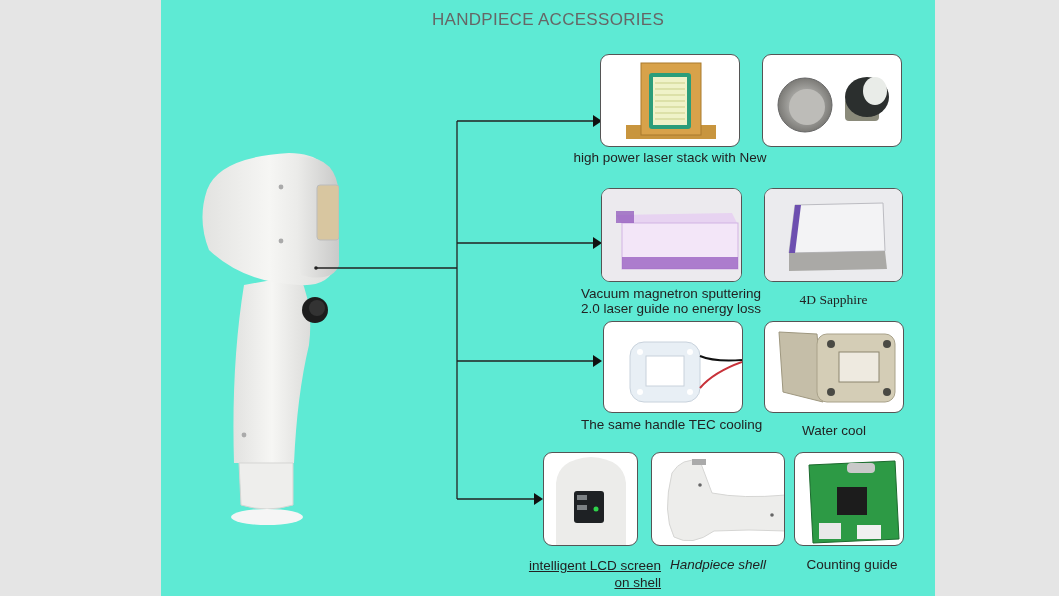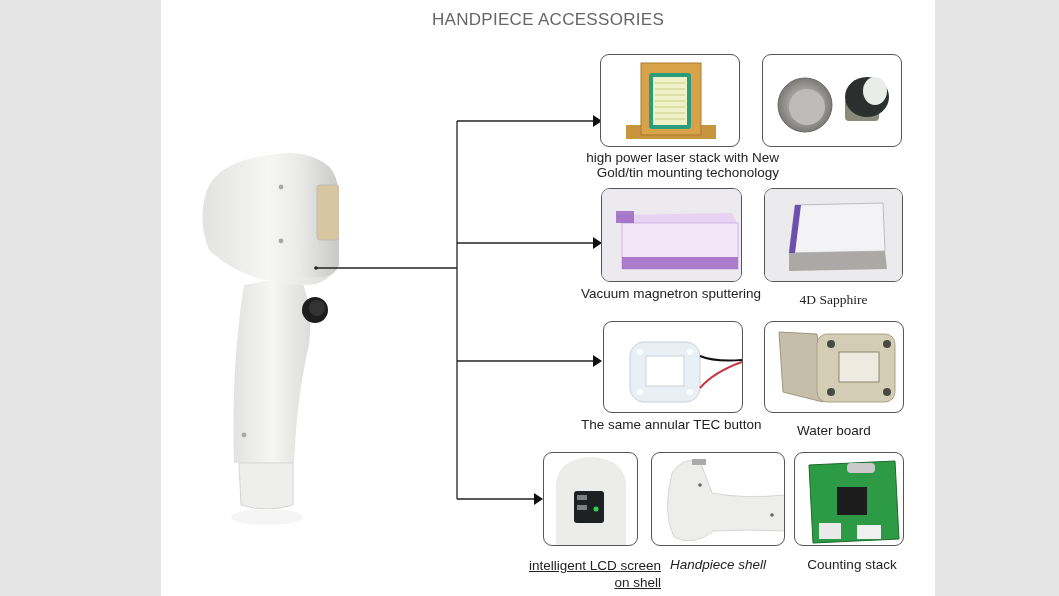--- a/index.html
+++ b/index.html
@@ -1,17 +1,17 @@
 <!DOCTYPE html>
 <html><head>
 <meta charset="utf-8">
 <style>
   html,body{margin:0;padding:0;}
   body{width:1059px;height:596px;background:#e5e5e5;position:relative;overflow:hidden;font-family:"Liberation Sans","DejaVu Sans",sans-serif;}
-  .page{position:absolute;left:161px;top:0;width:774px;height:596px;background:#ffffff;}
+  .page{position:absolute;left:161px;top:0;width:774px;height:596px;background:#5eead4;}
   .title{position:absolute;left:0;top:10px;width:774px;text-align:center;font-size:17px;letter-spacing:0.3px;color:#666;}
   .card{position:absolute;border:1.5px solid #555;border-radius:9px;background:#fff;overflow:hidden;box-sizing:border-box;}
   .cap{position:absolute;font-size:13.5px;line-height:15px;color:#222;text-align:center;white-space:nowrap;}
   .cap span{display:block;}
   svg{display:block;}
   .abs{position:absolute;}
 </style>
 </head>
 <body>
 
@@ -84,23 +84,22 @@
             <line x1="54" y1="34" x2="84" y2="34"></line>
           <line x1="54" y1="40" x2="84" y2="40"></line>
             <line x1="54" y1="46" x2="84" y2="46"></line>
           <line x1="54" y1="52" x2="84" y2="52"></line>
             <line x1="54" y1="58" x2="84" y2="58"></line>
           <line x1="54" y1="64" x2="84" y2="64"></line>
         </g>
       </svg>
     </div>
   </div>
-  <div class="cap" style="left:400px;top:150px;width:218px;text-align:right;">
+  <div class="cap" style="left:400px;top:150px;width:218px;">
     <span>high power  laser stack with New</span>
-      <span>Gold/tin mounting techonology</span>
   </div>
 
   <div class="card" style="left:601px;top:54px;width:140px;height:93px;">
     <div>
       <svg width="140" height="93" viewBox="0 0 140 93">
         <defs>
             <radialGradient id="steel">
               <stop offset="0" stop-color="#d9d9d6"></stop>
               <stop offset="1" stop-color="#7b7a76"></stop>
             </radialGradient>
@@ -123,20 +122,21 @@
         <rect width="141" height="94" fill="#eceaee"></rect>
         <polygon points="14,26 130,24 136,36 20,36" fill="#e7d3f1"></polygon>
         <rect x="20" y="34" width="116" height="46" fill="#f3e6f8" stroke="#d2b3e3"></rect>
         <rect x="20" y="68" width="116" height="12" fill="#9a62c2" opacity="0.8"></rect>
         <rect x="14" y="22" width="18" height="12" fill="#8a4fb8" opacity="0.7"></rect>
       </svg>
     </div>
   </div>
   <div class="cap" style="left:410px;top:286px;width:200px;">
     <span>Vacuum magnetron sputtering</span>
+      <span>2.0 laser guide no energy loss</span>
   </div>
 
   <div class="card" style="left:603px;top:188px;width:139px;height:94px;">
     <div>
       <svg width="139" height="94" viewBox="0 0 139 94">
         <rect width="139" height="94" fill="#ebebee"></rect>
         <polygon points="30,16 118,14 120,62 24,64" fill="#f3f3f5" stroke="#bcbcc2"></polygon>
         <polygon points="24,64 120,62 122,80 24,82" fill="#aaa9a6"></polygon>
         <polygon points="24,64 30,16 36,16 30,64" fill="#6d4fb0"></polygon>
       </svg>
@@ -154,38 +154,38 @@
         <circle cx="36" cy="30" r="3" fill="#fff"></circle>
           <circle cx="86" cy="30" r="3" fill="#fff"></circle>
         <circle cx="36" cy="70" r="3" fill="#fff"></circle>
           <circle cx="86" cy="70" r="3" fill="#fff"></circle>
         <path d="M96 34 Q110 40 138 38" stroke="#111" stroke-width="2" fill="none"></path>
         <path d="M96 66 Q110 50 138 40" stroke="#c8323a" stroke-width="2" fill="none"></path>
       </svg>
     </div>
   </div>
   <div class="cap" style="left:420px;top:417px;width:190px;text-align:left;">
-    <span>The same annular TEC button</span>
+    <span>The same handle TEC cooling</span>
   </div>
 
   <div class="card" style="left:603px;top:321px;width:140px;height:92px;">
     <div>
       <svg width="140" height="92" viewBox="0 0 140 92">
         <polygon points="14,10 52,12 58,80 18,70" fill="#c5bea8" stroke="#9e977f"></polygon>
         <rect x="52" y="12" width="78" height="68" rx="10" fill="#d4cdb6" stroke="#a9a28a"></rect>
         <rect x="74" y="30" width="40" height="30" fill="#eeeae0" stroke="#8c866f"></rect>
         <circle cx="66" cy="22" r="4" fill="#4a4a44"></circle>
           <circle cx="122" cy="22" r="4" fill="#4a4a44"></circle>
         <circle cx="66" cy="70" r="4" fill="#4a4a44"></circle>
           <circle cx="122" cy="70" r="4" fill="#4a4a44"></circle>
       </svg>
     </div>
   </div>
   <div class="cap" style="left:603px;top:423px;width:140px;">
-    <span>Water board</span>
+    <span>Water cool</span>
   </div>
 
   <div class="card" style="left:382px;top:452px;width:95px;height:94px;">
     <div>
       <svg width="95" height="94" viewBox="0 0 95 94">
         <path d="M12 94 L12 30 Q14 6 47 4 Q80 6 82 30 L82 94 Z" fill="#ececea"></path>
         <rect x="30" y="38" width="30" height="32" rx="3" fill="#1e2124"></rect>
         <rect x="33" y="42" width="10" height="5" fill="#7c8184"></rect>
         <rect x="33" y="52" width="10" height="5" fill="#7c8184"></rect>
         <circle cx="52" cy="56" r="2.5" fill="#2fd34b"></circle>
@@ -216,15 +216,15 @@
       <svg width="110" height="94" viewBox="0 0 110 94">
         <polygon points="14,12 100,8 104,86 18,90" fill="#2d9a45" stroke="#1c6a2e"></polygon>
         <rect x="52" y="10" width="28" height="10" rx="4" fill="#c9c9c9"></rect>
         <rect x="42" y="34" width="30" height="28" fill="#1c1c1c"></rect>
         <rect x="24" y="70" width="22" height="16" fill="#e9e9e9"></rect>
         <rect x="62" y="72" width="24" height="14" fill="#f0f0f0"></rect>
       </svg>
     </div>
   </div>
   <div class="cap" style="left:633px;top:557px;width:116px;">
-    <span>Counting stack</span>
+    <span>Counting guide</span>
   </div>
 </div>
 
 </body></html>

